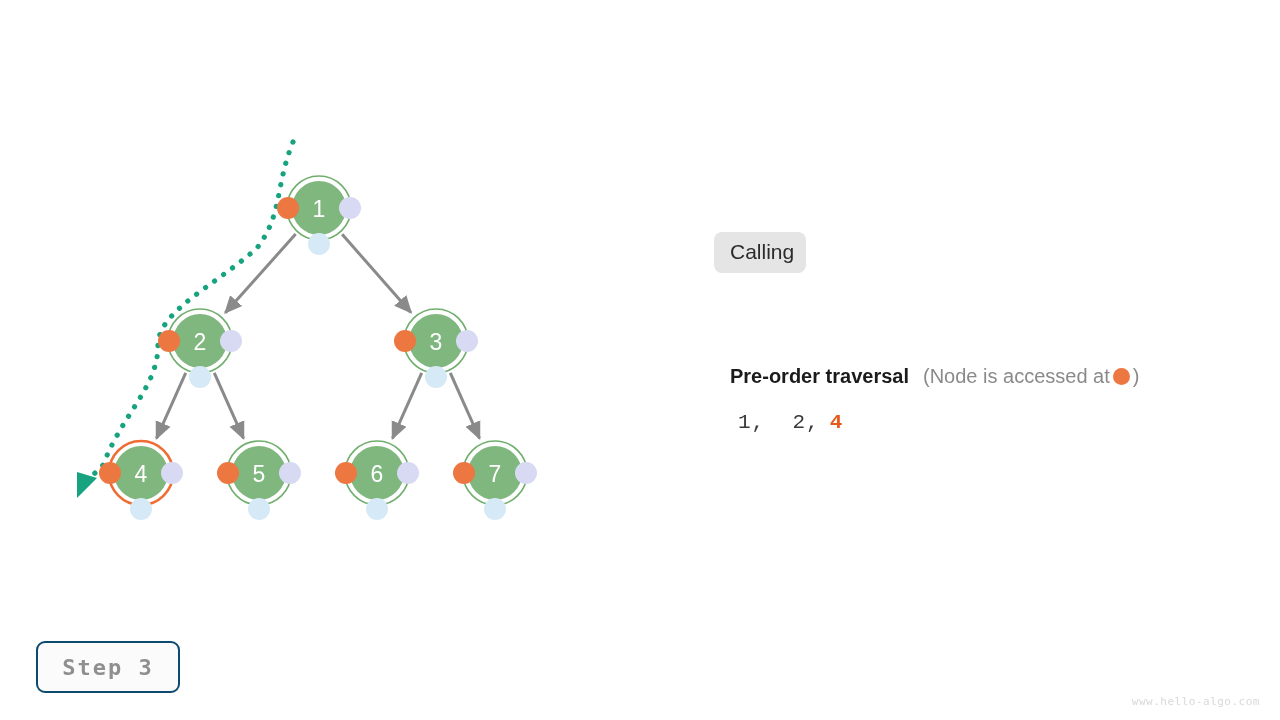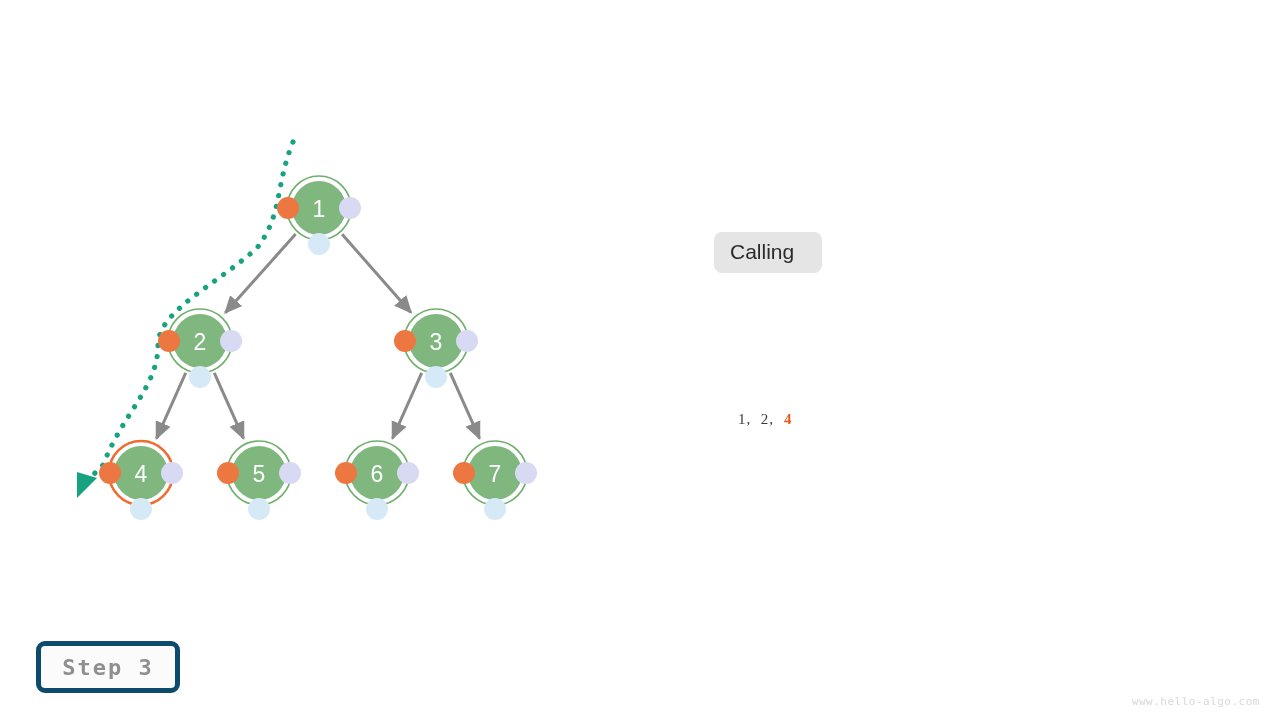--- a/index.html
+++ b/index.html
@@ -49,21 +49,21 @@
   }
   .state-row {
     margin: 0 0 4px 0;
     display: block;
   }
   .state-chip {
     display: inline-block;
     font-size: 21px;
     line-height: 1;
     color: #2b2b2b;
-    padding: 9px 28px 11px 16px;
+    padding: 9px 12px 11px 16px;
     border-radius: 8px;
     background: #e5e5e5;
   }
   .state-chip.inactive {
     background: transparent;
     padding-left: 16px;
   }
 
   #legend {
     position: absolute;
@@ -91,39 +91,39 @@
     border-radius: 50%;
     background: #ec7741;
     vertical-align: -2px;
     margin: 0 3px;
   }
 
   #sequence {
     position: absolute;
     left: 738px;
     top: 411px;
-    font-family: Liberation Serif, serif;
-    font-size: 15px;
+    font-family: Liberation Mono, monospace;
+    font-size: 21px;
     letter-spacing: 1px;
     color: #3a3a3a;
     white-space: pre;
   }
   #sequence .seq-current {
     color: #e8591c;
     font-weight: bold;
   }
 
   
   #step-badge {
     position: absolute;
     left: 36px;
     top: 641px;
     width: 144px;
     height: 52px;
-    border: 5px solid #0c4a6e;
+    border: 2px solid #0c4a6e;
     border-radius: 9px;
     background: #fbfbfb;
     display: flex;
     align-items: center;
     justify-content: center;
     box-sizing: border-box;
   }
   #step-badge .step-text {
     font-family: "DejaVu Sans Mono", "Liberation Mono", monospace;
     font-size: 22px;
@@ -226,20 +226,23 @@
         </g>
       </g>
   </svg>
 
   <div id="panel">
     <div class="state-row">
       <span class="state-chip">Calling</span>
     </div>
   </div>
 
+  <div id="legend">
+    <span class="legend-title">Pre-order traversal</span><span class="legend-note">(Node is accessed at</span><span class="inline-dot"></span><span class="legend-note" style="margin-left:0">)</span>
+  </div>
 
   <div id="sequence"><span>1,  2,</span><span class="seq-current" style="margin-left:10px">4</span></div>
 
   <div id="step-badge">
     <span class="step-text">Step 3</span>
   </div>
 
   <div id="watermark">www.hello-algo.com</div>
 
 </div>

